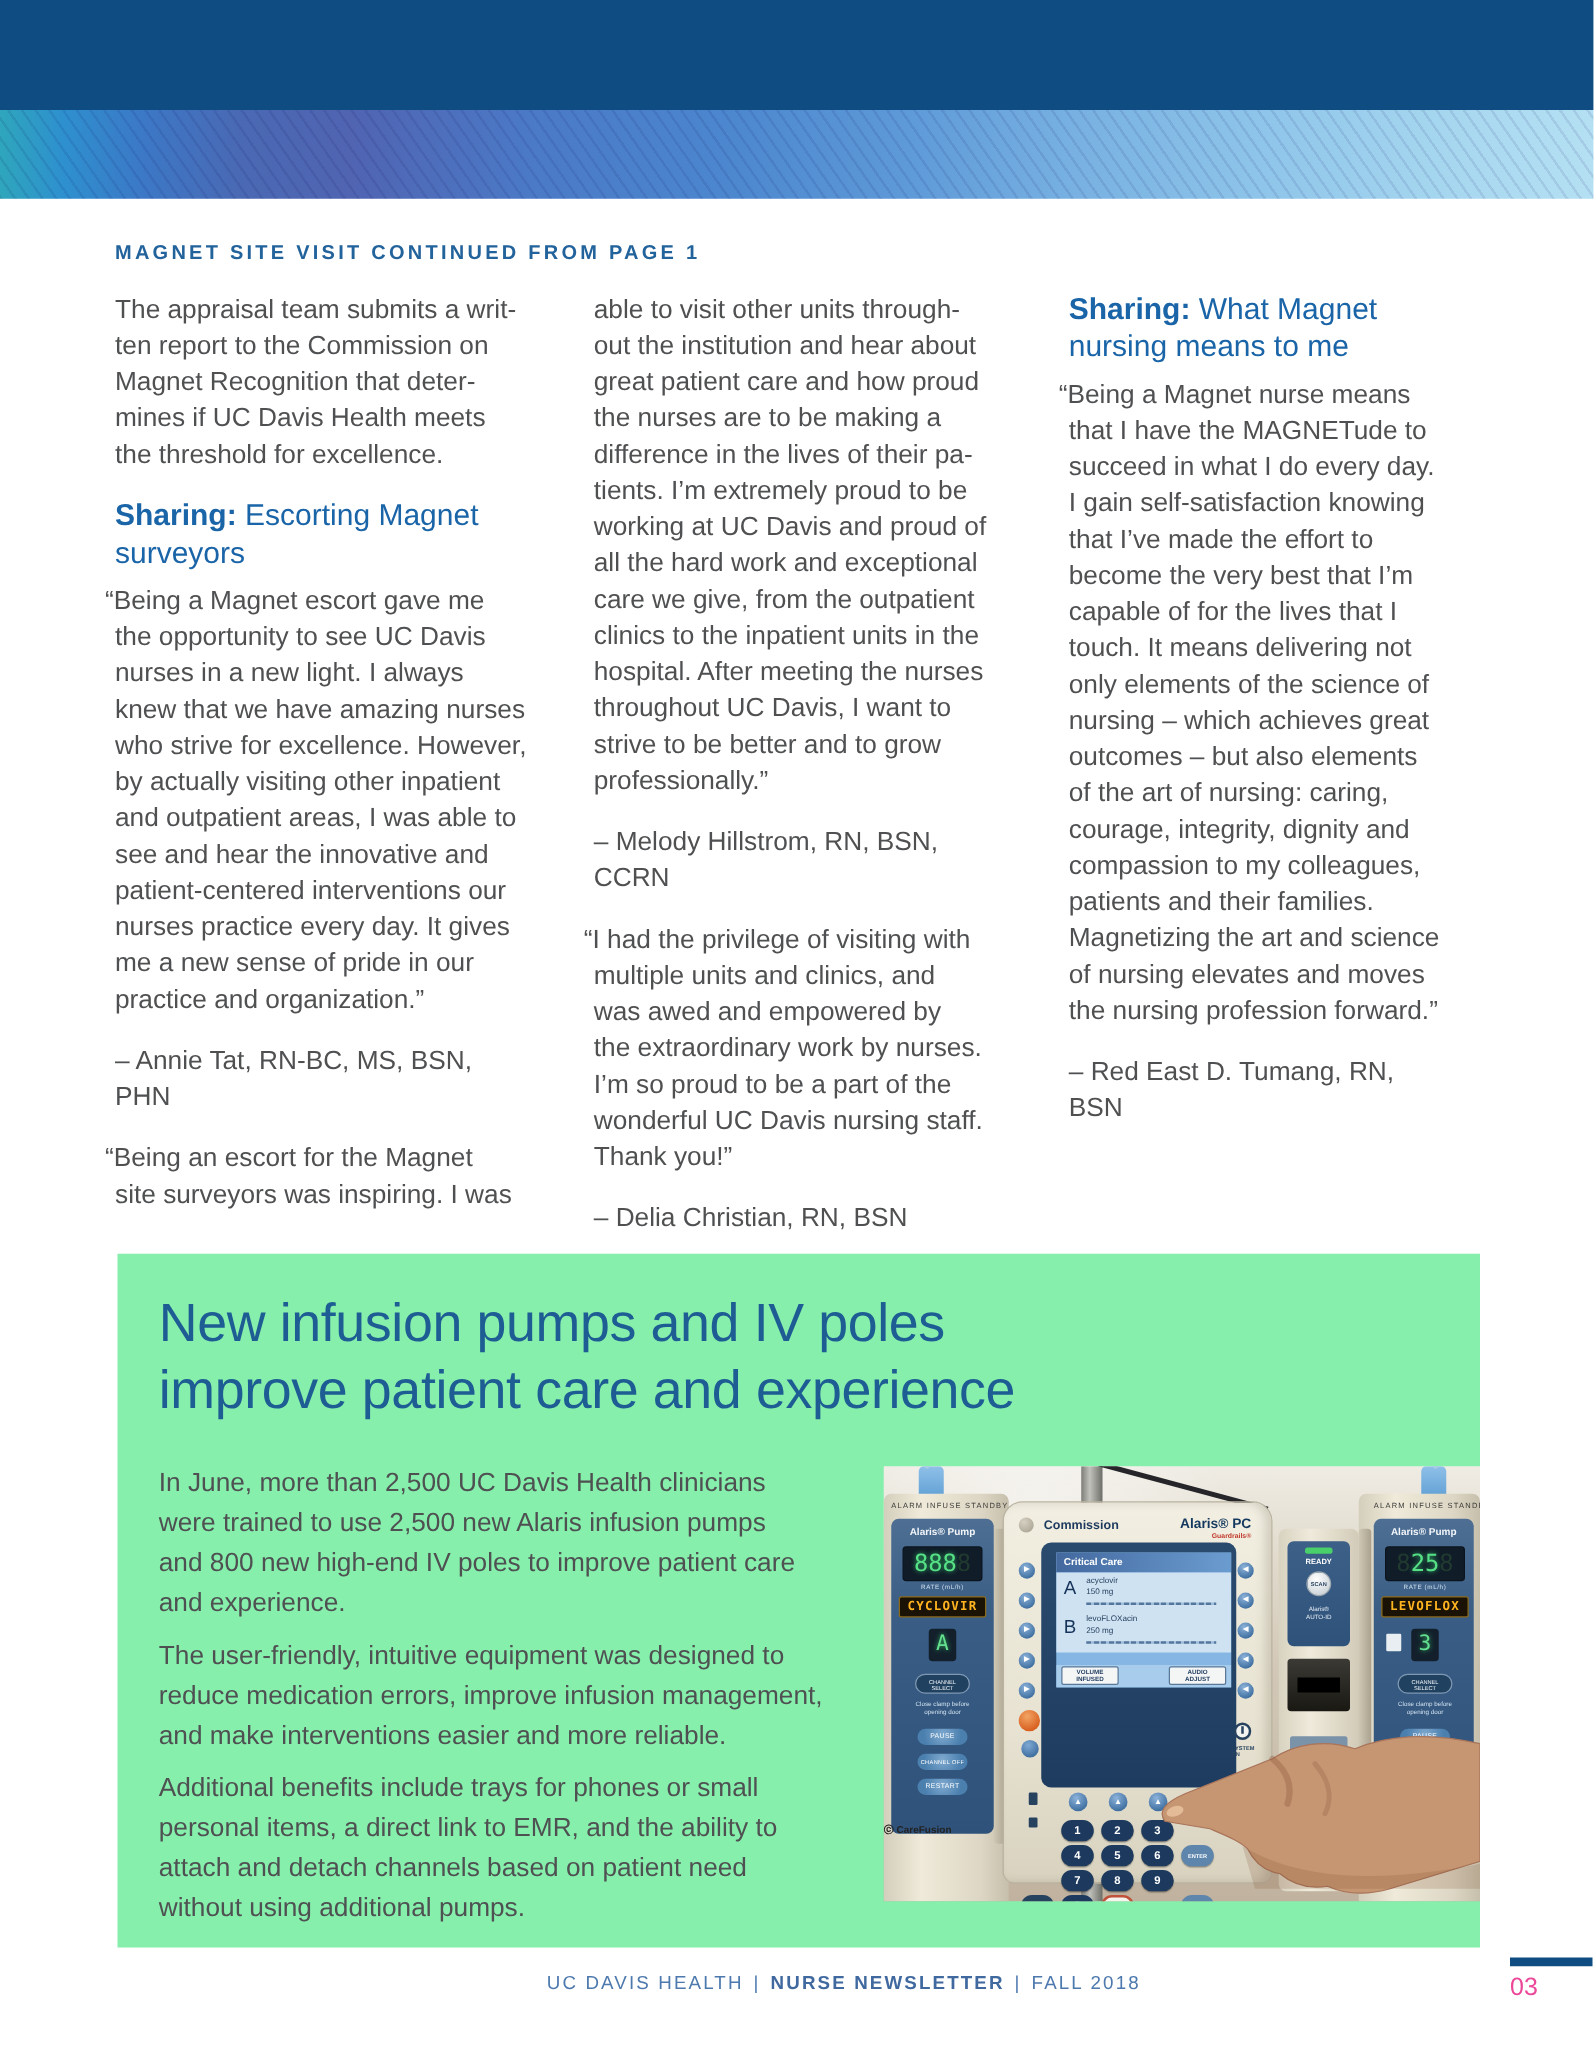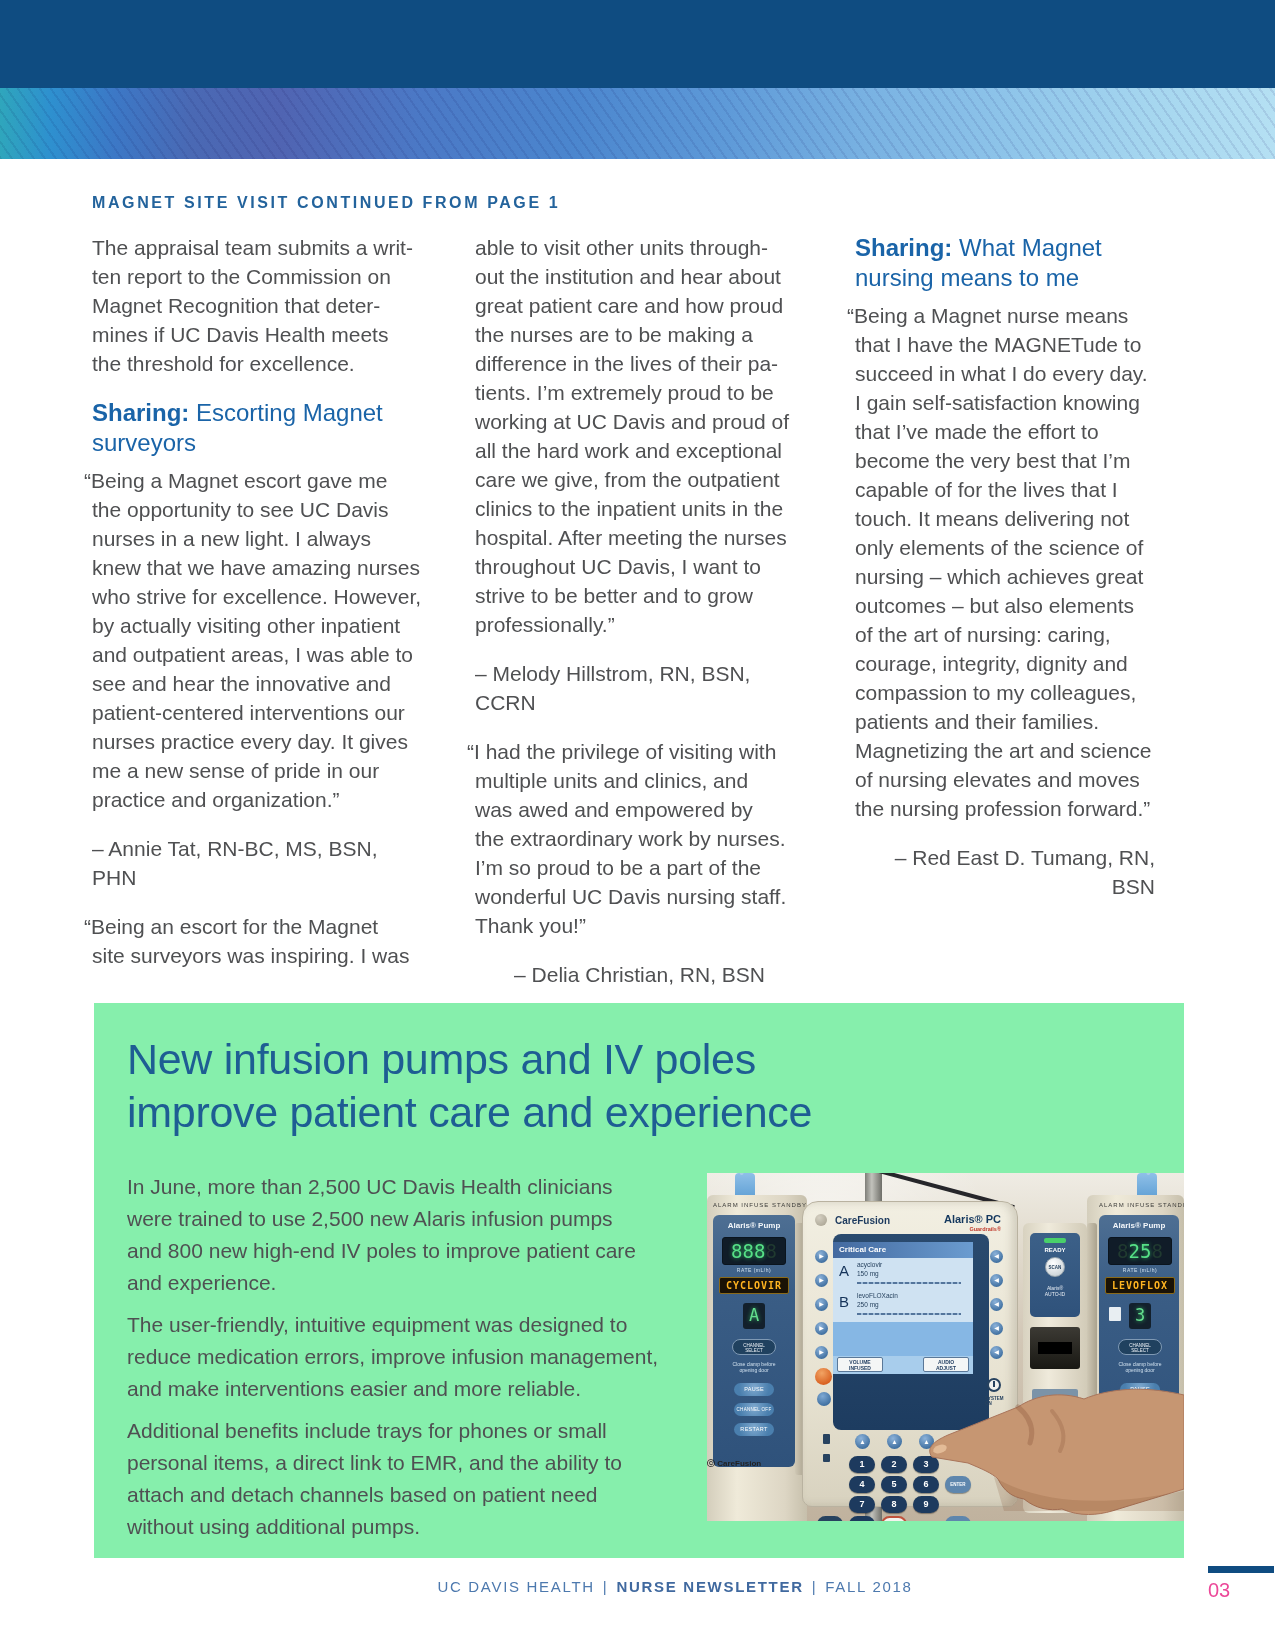--- a/index.html
+++ b/index.html
@@ -23,21 +23,21 @@
           letter-spacing:2.6px;color:#23639c;}
   .col{position:absolute;top:233px;color:#4f5052;font-size:21px;line-height:29px;}
   .col1{left:92px;width:332px;}
   .col2{left:475px;width:330px;}
   .col3{left:855px;width:300px;}
   .col p{margin:0 0 20px 0;white-space:pre-line;}
   .col p.quote{text-indent:-8px;}
   .sharing{font-size:24px;line-height:30px;color:#1a64a8;font-weight:400;margin:12px 0 8px 0;}
   .sharing .lead{font-weight:700;}
   .sig{margin:0 0 20px 0;}
-  .sig-right{text-align:right;}
+  .sig-right{}
   .col2 .sig-right{padding-right:40px;}
 
   
   .bluebox{position:absolute;left:94px;top:1003px;width:1090px;height:555px;background:#86efac;}
   .box-heading{position:absolute;left:33px;top:30px;margin:0;font-size:43px;line-height:53px;
                font-weight:400;letter-spacing:-0.3px;color:#1e5d93;white-space:pre-line;}
   .box-body{position:absolute;left:33px;top:168px;width:566px;font-size:21px;line-height:32px;
             color:#4f5052;}
   .box-body p{margin:0 0 10px 0;white-space:pre-line;}
 
@@ -104,21 +104,21 @@
   .unit{position:absolute;left:95px;top:28px;width:216px;height:306px;border-radius:16px 16px 10px 10px;
         background:linear-gradient(180deg,#f2efe2,#e7e2d1 60%,#d8d2bf);border:1px solid #b9b2a0;
         box-shadow:inset -5px 0 8px rgba(120,110,90,.25);}
   .screw{position:absolute;left:12px;top:12px;width:12px;height:12px;border-radius:50%;
         background:radial-gradient(circle at 35% 30%,#d5d0c2,#a39d8c);}
   .brand{position:absolute;left:32px;top:13px;font-size:10px;font-weight:700;color:#1d3a5e;}
   .model{position:absolute;right:16px;top:11px;font-size:11px;font-weight:700;color:#14385e;text-align:right;}
   .guard{position:absolute;right:16px;top:24px;font-size:5.5px;font-weight:700;color:#c0392b;text-align:right;}
   .bezel{position:absolute;left:30px;top:32px;width:156px;height:196px;border-radius:8px;
         background:linear-gradient(180deg,#2a4a6e,#1d3c60);}
-  .screen{position:absolute;left:0;top:8px;width:140px;height:132px;background:#86b7e4;overflow:hidden;}
+  .screen{position:absolute;left:12px;top:8px;width:140px;height:108px;background:#86b7e4;overflow:hidden;}
   .schead{position:absolute;left:0;top:0;width:100%;height:16px;
         background:linear-gradient(90deg,#43699f,#6b9cd0);color:#fff;font-size:8px;font-weight:700;
         line-height:16px;padding-left:6px;}
   .scrows{position:absolute;left:0;top:16px;width:100%;height:64px;background:#cfe2f2;}
   .scrow{position:absolute;left:0;width:100%;height:30px;}
   .scrow .ch{position:absolute;left:6px;top:4px;font-size:15px;font-weight:400;color:#16345a;}
   .scrow .drug{position:absolute;left:24px;top:3px;font-size:6.5px;color:#27425f;}
   .scrow .dose{position:absolute;left:24px;top:12px;font-size:6.5px;color:#27425f;}
   .scrow .pline{position:absolute;left:24px;top:24px;width:104px;height:2px;
         background:repeating-linear-gradient(90deg,#54759c 0 4px,#9fbcd8 4px 6px);}
@@ -296,21 +296,21 @@
 opening door</div>
           <div class="obtn" style="top:168px;">PAUSE</div>
           <div class="obtn" style="top:188px;font-size:4.5px;">CHANNEL OFF</div>
           <div class="obtn" style="top:208px;">RESTART</div>
         </div>
         <div class="pumplogo">ⓒ CareFusion</div>
       </div>
 
       <div class="unit">
         <div class="screw"></div>
-        <div class="brand">CareFusion</div>
+        <div class="brand">Commission</div>
         <div class="model">Alaris® PC</div>
         <div class="guard">Guardrails®</div>
 
         <div class="bezel">
           <div class="screen">
             <div class="schead">Critical Care</div>
             <div class="scrows">
               <div class="scrow" style="top:0;">
                 <span class="ch">A</span>
                 <span class="drug">acyclovir</span>

